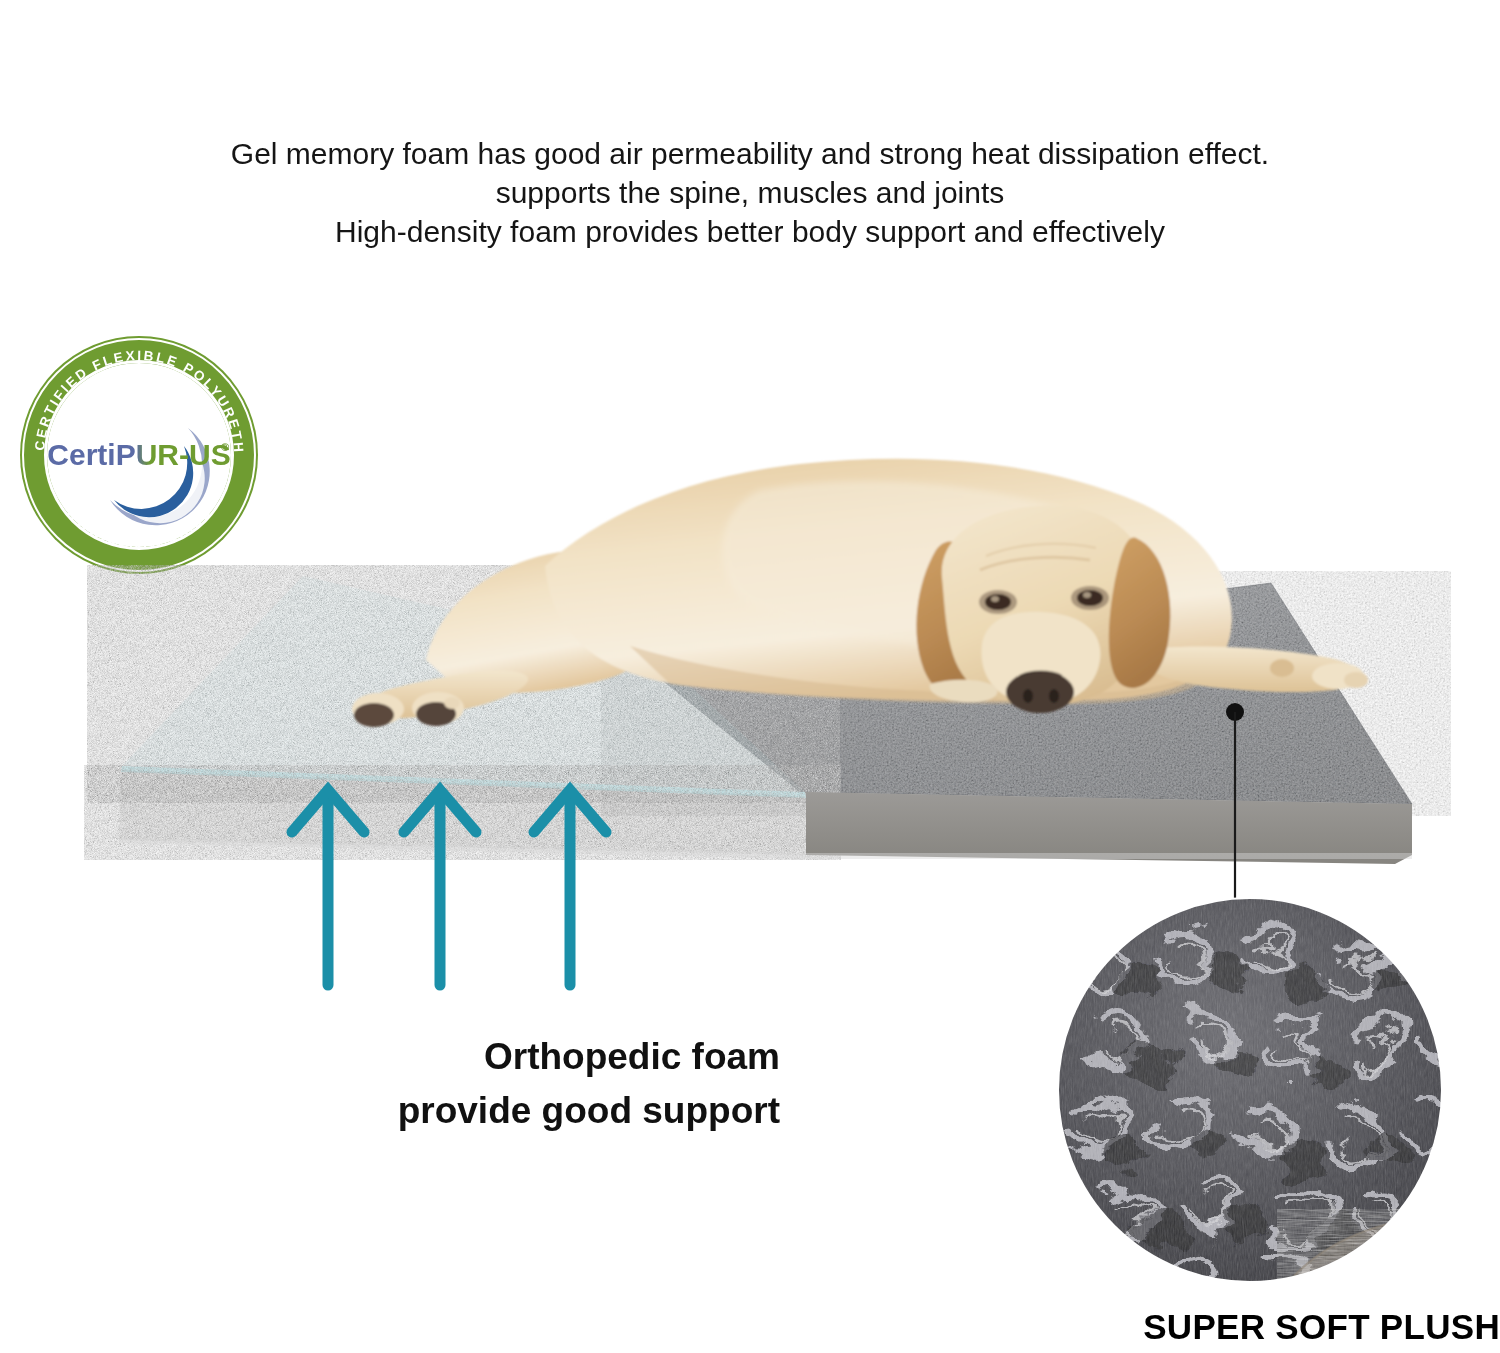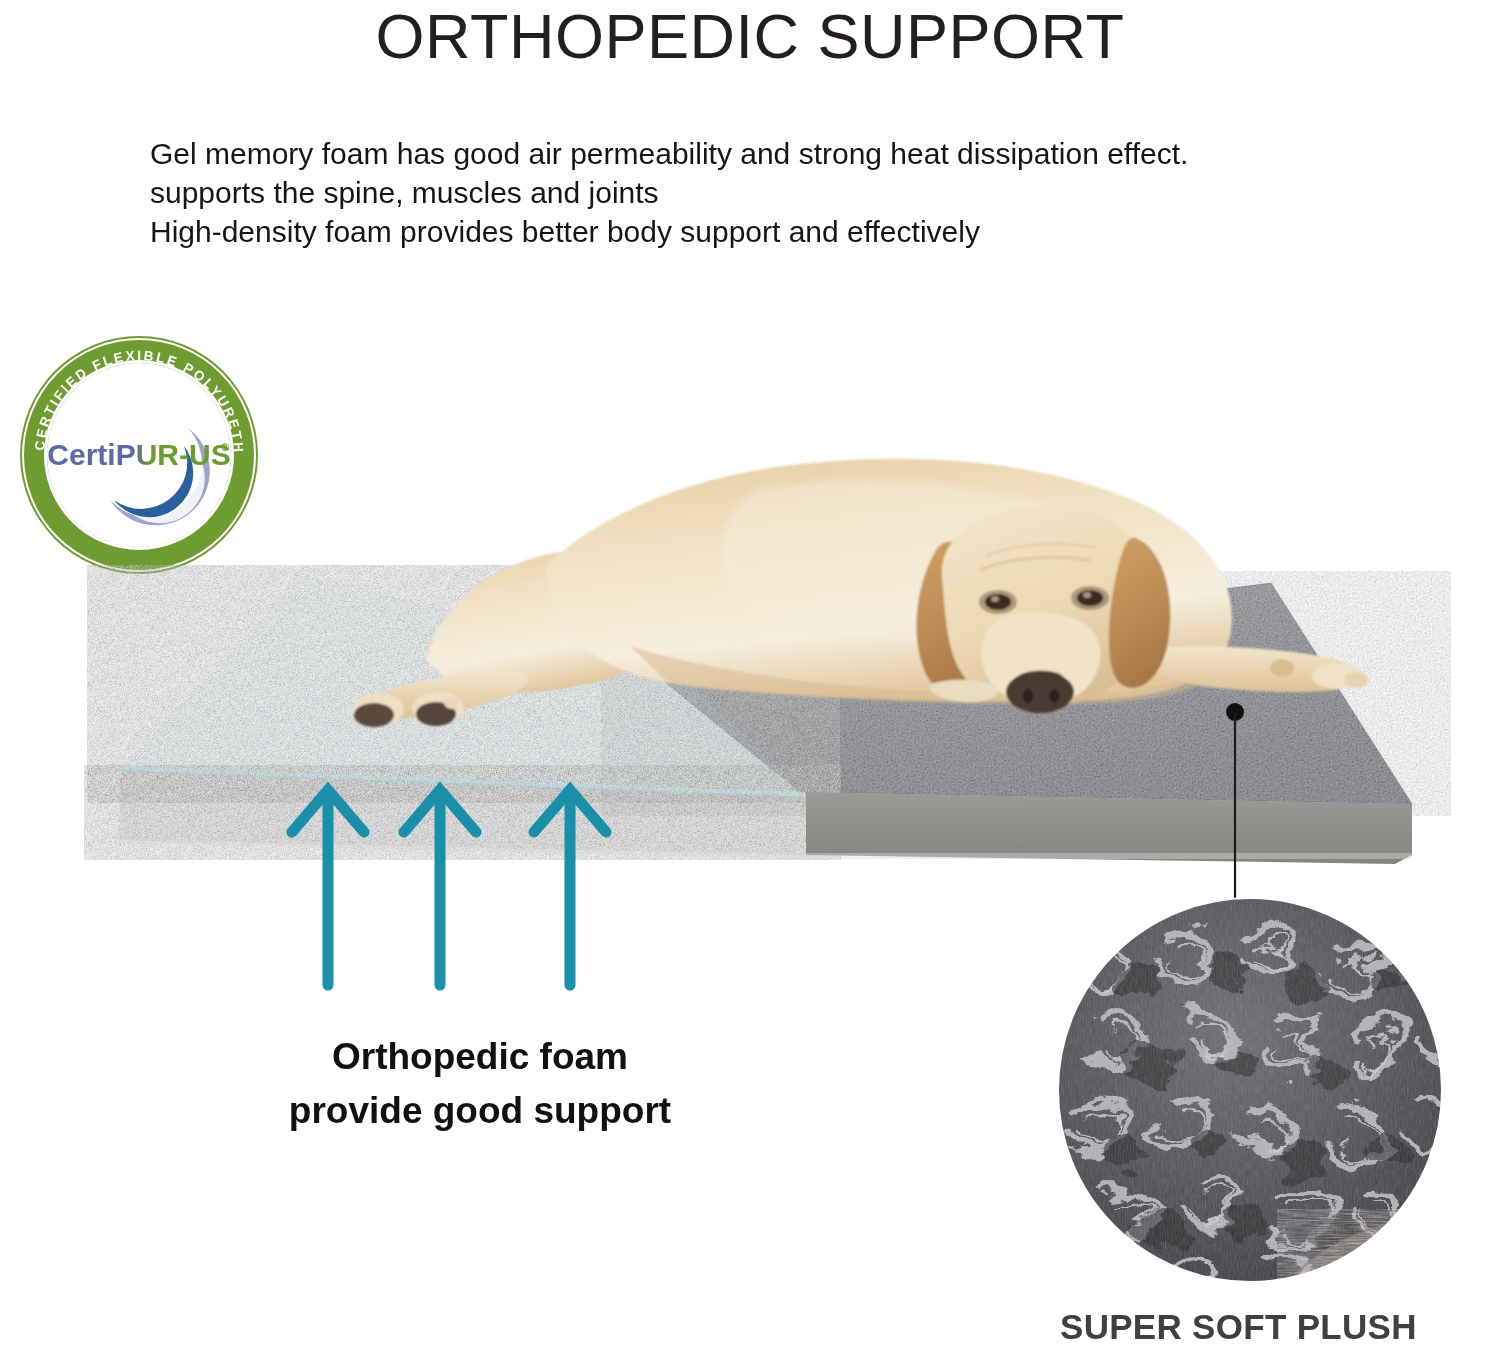--- a/index.html
+++ b/index.html
@@ -31,20 +31,21 @@
     font-weight: 400;
     letter-spacing: 0.5px;
     color: #231f20;
     white-space: nowrap;
   }
   #subhead {
     position: absolute;
     left: 150px;
     top: 134px;
     width: 1200px;
+    text-align: center;
     font-size: 30px;
     line-height: 39px;
     font-weight: 400;
     color: #151515;
   }
   #subhead div { white-space: nowrap; }
 
   
   #badge {
     position: absolute;
@@ -84,21 +85,21 @@
     height: 230px;
   }
   #arrows svg { display: block; }
 
   
   #foam-caption {
     position: absolute;
     left: 180px;
     top: 1030px;
     width: 600px;
-    text-align: center;
+    text-align: right;
     font-size: 37px;
     line-height: 54px;
     font-weight: 700;
     color: #111111;
   }
   #foam-caption div { white-space: nowrap; }
 
   
   #plush {
     position: absolute;
@@ -107,45 +108,44 @@
     width: 420px;
     height: 390px;
   }
   #plush svg { display: block; }
 
   #plush-caption {
     position: absolute;
     left: 1060px;
     top: 1305px;
     width: 440px;
-    text-align: left;
+    text-align: right;
     font-size: 35px;
     line-height: 44px;
     font-weight: 700;
     letter-spacing: 0.3px;
-    color: #404040;
+    color: #000000;
     white-space: nowrap;
   }
 
   
   #callout {
     position: absolute;
     left: 1215px;
     top: 700px;
     width: 40px;
     height: 230px;
   }
   #callout svg { display: block; }
 </style>
 </head>
 <body>
 
 <div id="page">
 
-  <div id="headline">ORTHOPEDIC SUPPORT</div>
 
   <div id="subhead">
     <div>Gel memory foam has good air permeability and strong heat dissipation effect.</div>
     <div>supports the spine, muscles and joints</div>
     <div>High-density foam provides better body support and effectively</div>
   </div>
 
   <div id="badge">
     <svg viewBox="0 0 242 242" width="242" height="242">
       <defs>

